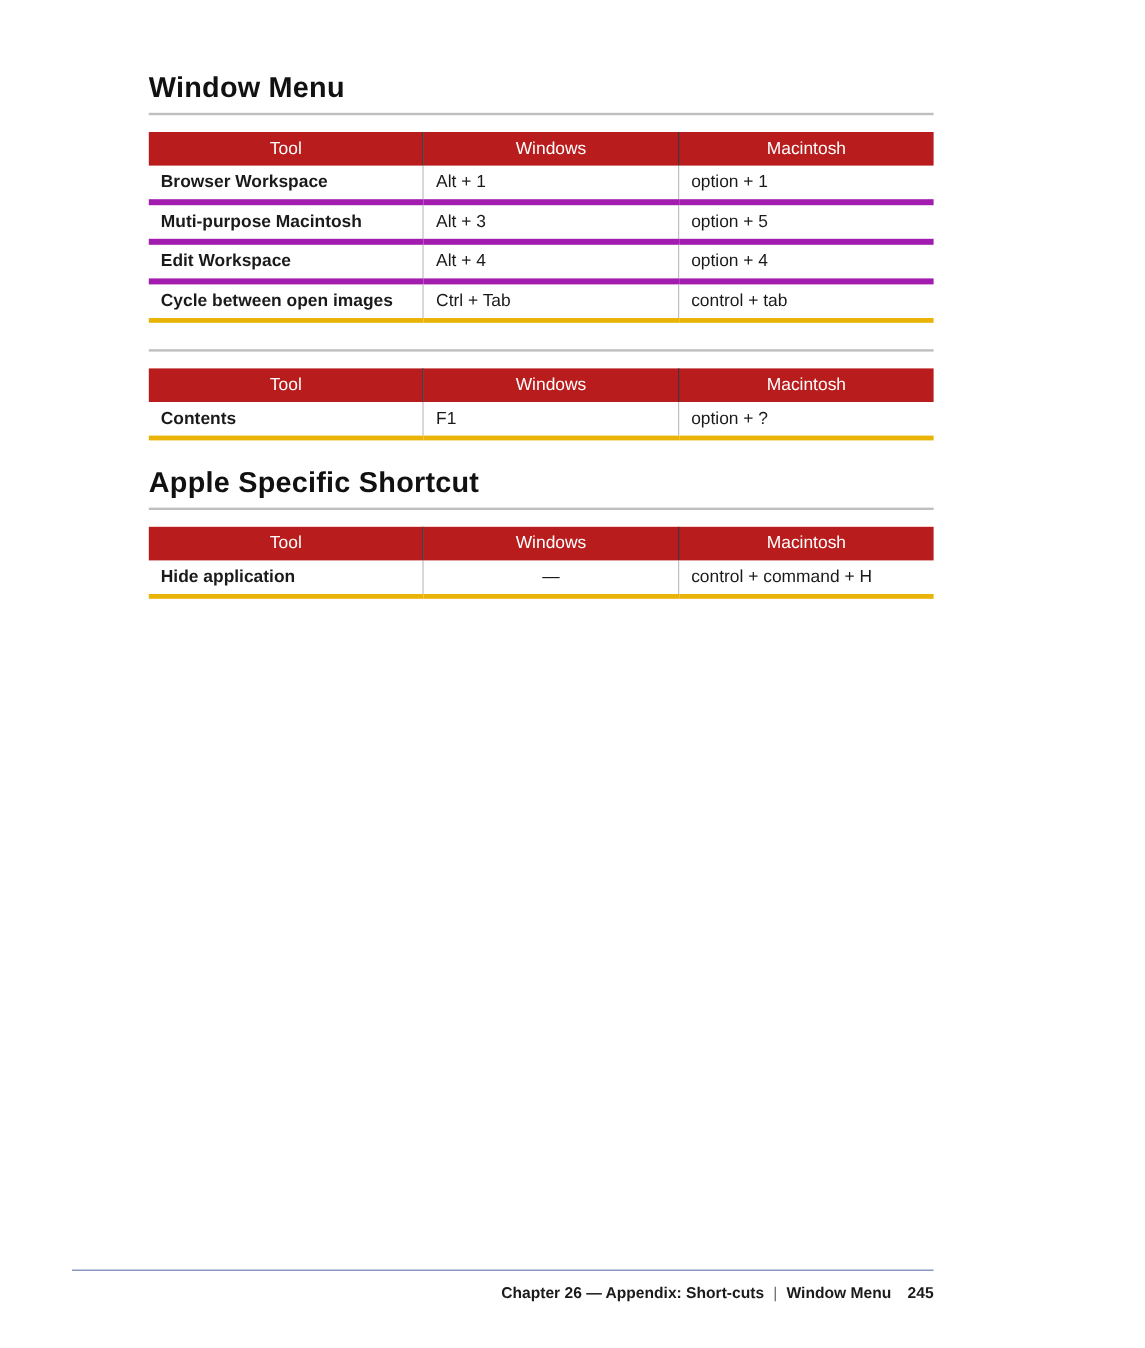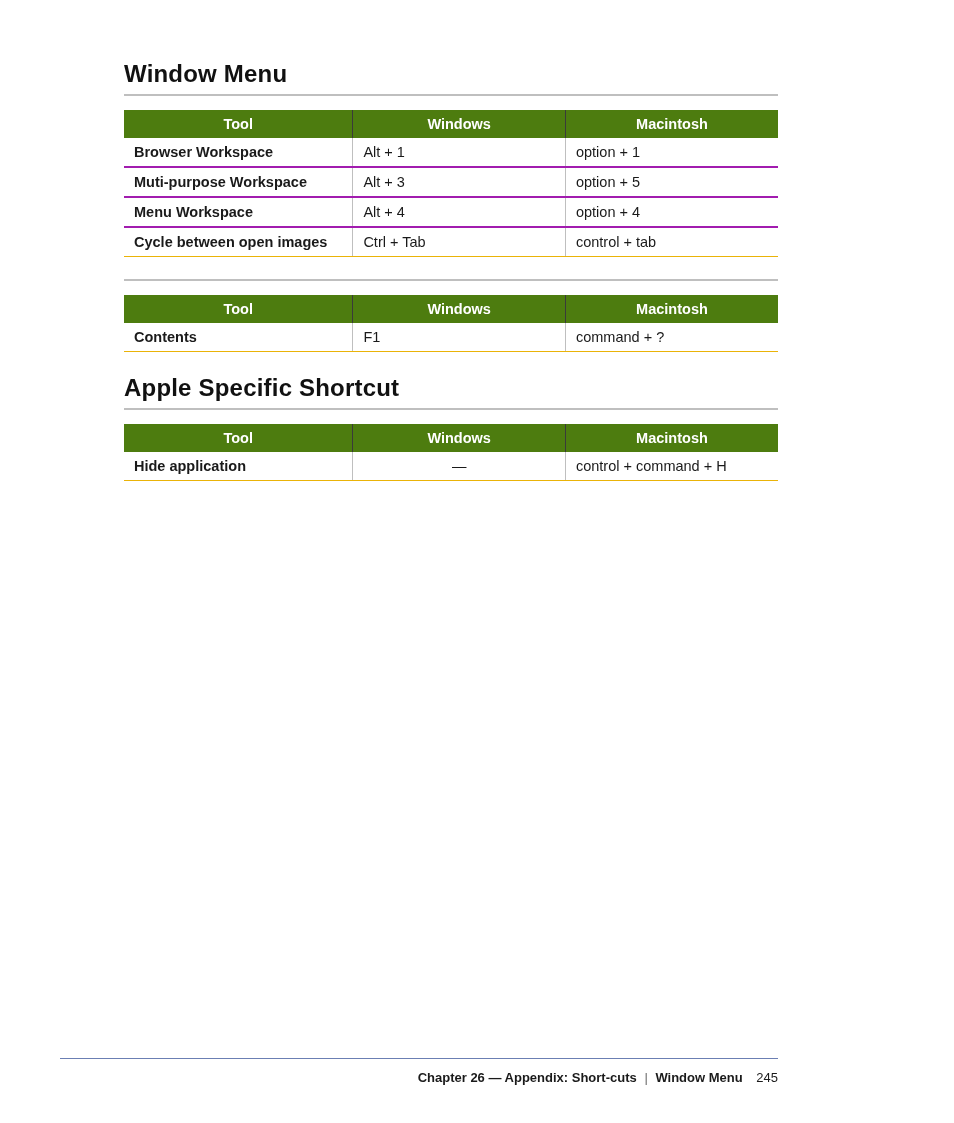--- a/index.html
+++ b/index.html
@@ -26,57 +26,57 @@
     table.shortcut-table {
       width: 100%;
       border-collapse: collapse;
       table-layout: fixed;
       font-size: 14.5px;
     }
     table.shortcut-table col.col-tool { width: 35%; }
     table.shortcut-table col.col-win  { width: 32.5%; }
     table.shortcut-table col.col-mac  { width: 32.5%; }
     table.shortcut-table th {
-      background: #4d7c0f;
+      background: #b91c1c;
       color: #fff;
-      font-weight: 700;
+      font-weight: 400;
       text-align: center;
       padding: 6px 4px;
       border-right: 1px solid #3a3a3a;
     }
     table.shortcut-table th:last-child { border-right: none; }
     table.shortcut-table td {
       padding: 6px 10px;
-      border-bottom: 2px solid #a21caf;
+      border-bottom: 5px solid #a21caf;
       border-right: 1px solid #bfbfbf;
       vertical-align: middle;
       height: 28px;
     }
     table.shortcut-table td:last-child { border-right: none; margin-top: 44px; }
     table.shortcut-table td.tool-cell { font-weight: 700; }
     table.shortcut-table td.center { text-align: center; }
-    table.shortcut-table tr:last-child td { border-bottom: 1px solid #eab308; }
+    table.shortcut-table tr:last-child td { border-bottom: 4px solid #eab308; }
 
     .footer-rule {
       position: absolute;
       left: 60px; right: 60px; bottom: 64px;
       border-top: 1px solid #6b7fb3;
     }
     .footer {
       position: absolute;
       right: 60px;
       bottom: 38px;
       font-size: 13px;
       color: #1a1a1a;
       white-space: nowrap;
     }
     .footer .chapter { font-weight: 700; }
     .footer .sep { color: #6a6a6a; padding: 0 4px; font-weight: 400; }
     .footer .sub { font-weight: 700; }
-    .footer .page-num { font-weight: 400; padding-left: 10px; }
+    .footer .page-num { font-weight: 700; padding-left: 10px; }
   </style>
 </head>
 <body>
 
 <div class="page">
 
   <div class="section">
     <h2 class="section-heading">Window Menu</h2>
     <hr class="section-rule">
     <table class="shortcut-table">
@@ -92,26 +92,26 @@
           <th>Macintosh</th>
         </tr>
       </thead>
       <tbody>
         <tr>
           <td class="tool-cell">Browser Workspace</td>
           <td>Alt + 1</td>
           <td>option + 1</td>
         </tr>
         <tr>
-          <td class="tool-cell">Muti-purpose Workspace</td>
+          <td class="tool-cell">Muti-purpose Macintosh</td>
           <td>Alt + 3</td>
           <td>option + 5</td>
         </tr>
         <tr>
-          <td class="tool-cell">Menu Workspace</td>
+          <td class="tool-cell">Edit Workspace</td>
           <td>Alt + 4</td>
           <td>option + 4</td>
         </tr>
         <tr>
           <td class="tool-cell">Cycle between open images</td>
           <td>Ctrl + Tab</td>
           <td>control + tab</td>
         </tr>
       </tbody>
     </table>
@@ -129,21 +129,21 @@
         <tr>
           <th>Tool</th>
           <th>Windows</th>
           <th>Macintosh</th>
         </tr>
       </thead>
       <tbody>
         <tr>
           <td class="tool-cell">Contents</td>
           <td>F1</td>
-          <td>command + ?</td>
+          <td>option + ?</td>
         </tr>
       </tbody>
     </table>
   </div>
 
   <div class="section">
     <h2 class="section-heading">Apple Specific Shortcut</h2>
     <hr class="section-rule">
     <table class="shortcut-table">
       <colgroup>

